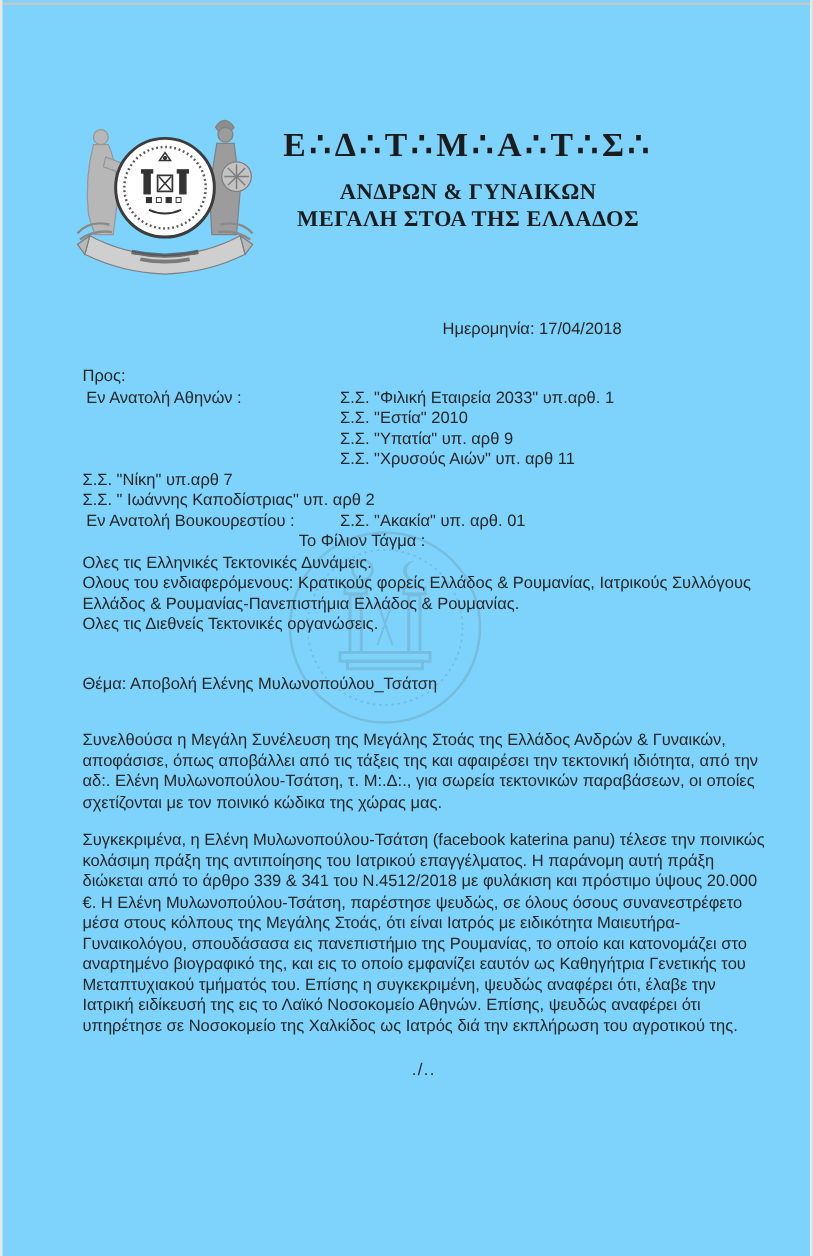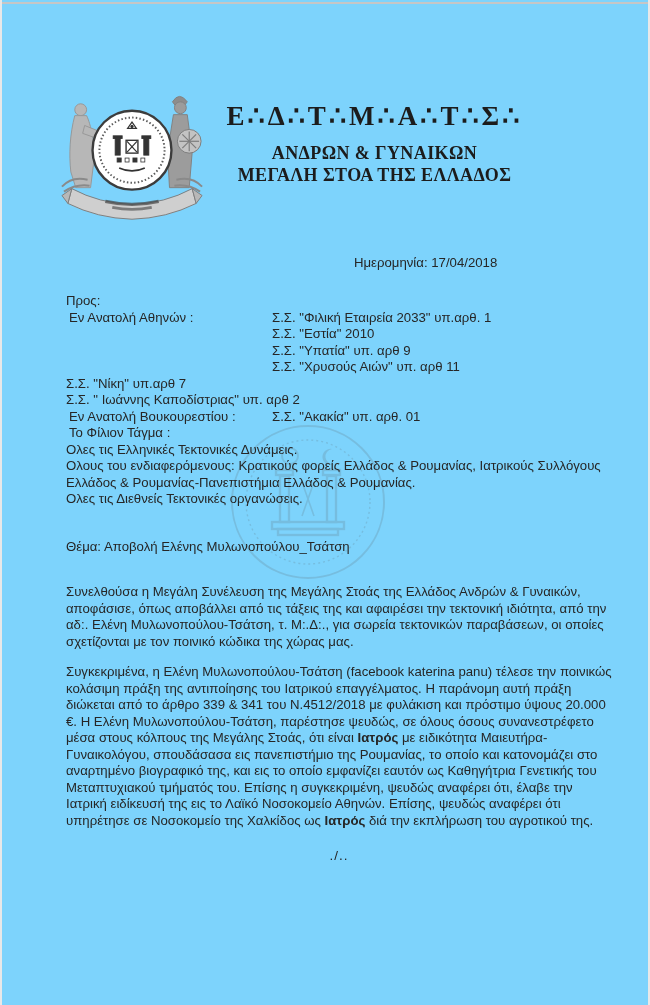--- a/index.html
+++ b/index.html
@@ -21,28 +21,28 @@
   }
   .org-title{
     margin-top:11px;
     font-family:"Liberation Serif","DejaVu Serif",serif;
     font-weight:bold;font-size:18px;line-height:1.22;color:#1c1c1c;letter-spacing:.4px;
   }
   .date{position:absolute;left:352px;top:255px;font-size:13.2px;}
   .watermark{position:absolute;left:222px;top:418px;width:168px;height:168px;opacity:.17;z-index:0;pointer-events:none;}
   .content{position:absolute;left:64px;top:293px;width:546px;font-size:13.2px;line-height:16.5px;z-index:1;}
   .pros{margin-bottom:0;}
-  .recip-row{display:flex;}
+  .recip-row{display:flex;justify-content:center;}
   .recip-row .col1{flex:0 0 203px;padding-left:3px;}
   .recip-row .col2{flex:1;}
   .dist-line{margin:0;}
   .subject{margin-top:31px;}
   .para{margin:29px 0 0 0;}
   .para.p2{margin-top:14px;}
-  .bold{font-weight:bold;}
+  .bold{font-weight:normal;}
   .closing{margin-top:19px;text-align:center;letter-spacing:1px;font-size:13.5px;}
 </style>
 </head>
 <body>
 
 <div class="page">
   <div class="scan-edge"></div>
 
   <div class="logo">
     <svg width="148" height="140" viewBox="0 0 150 140" xmlns="http://www.w3.org/2000/svg">

